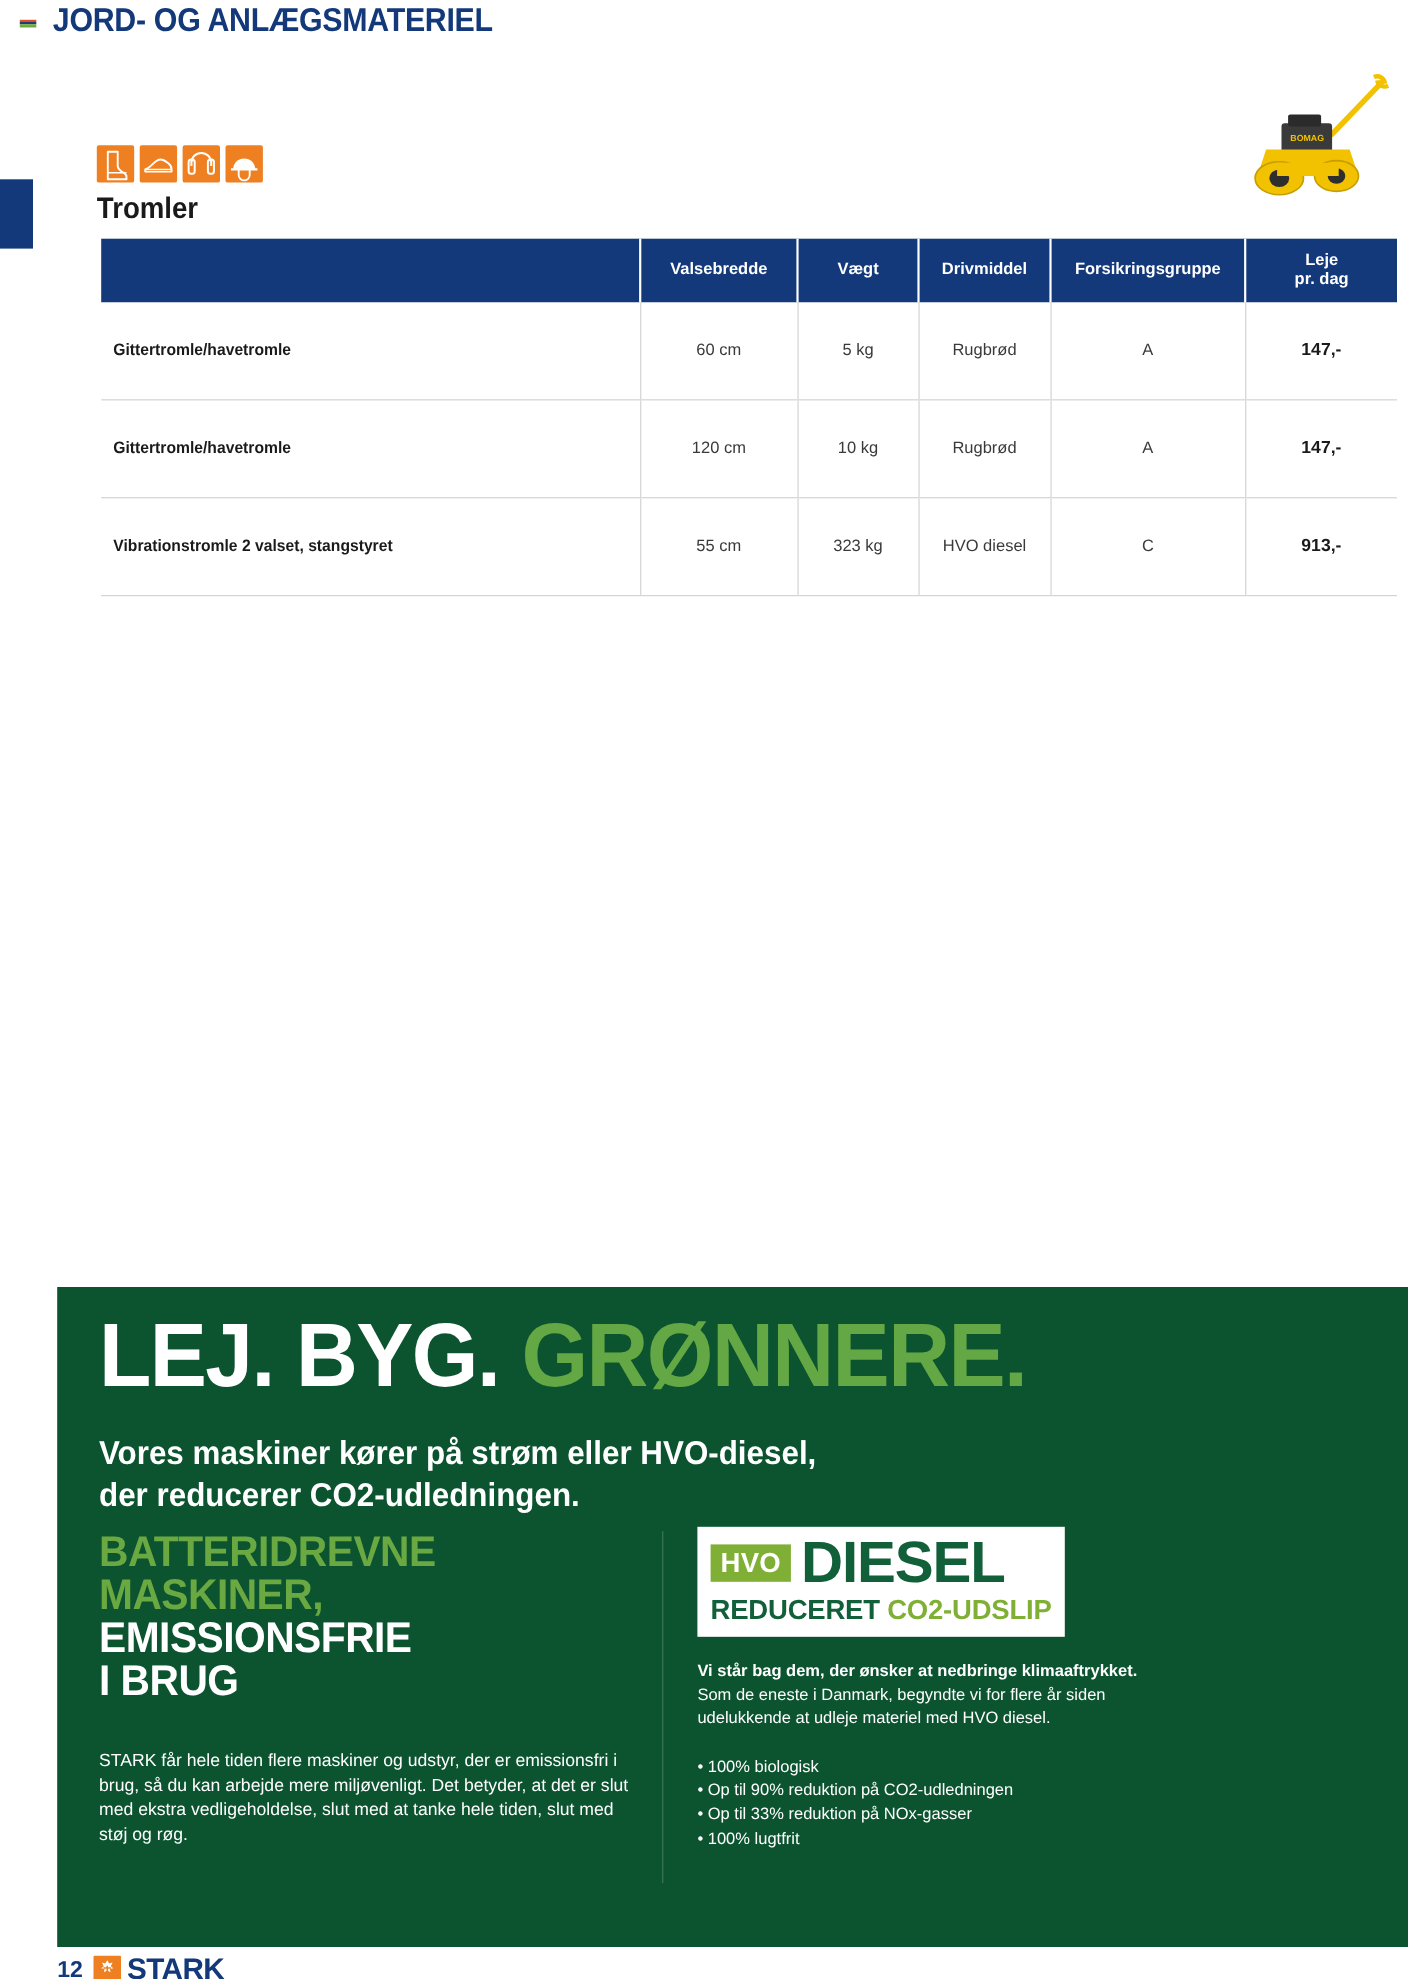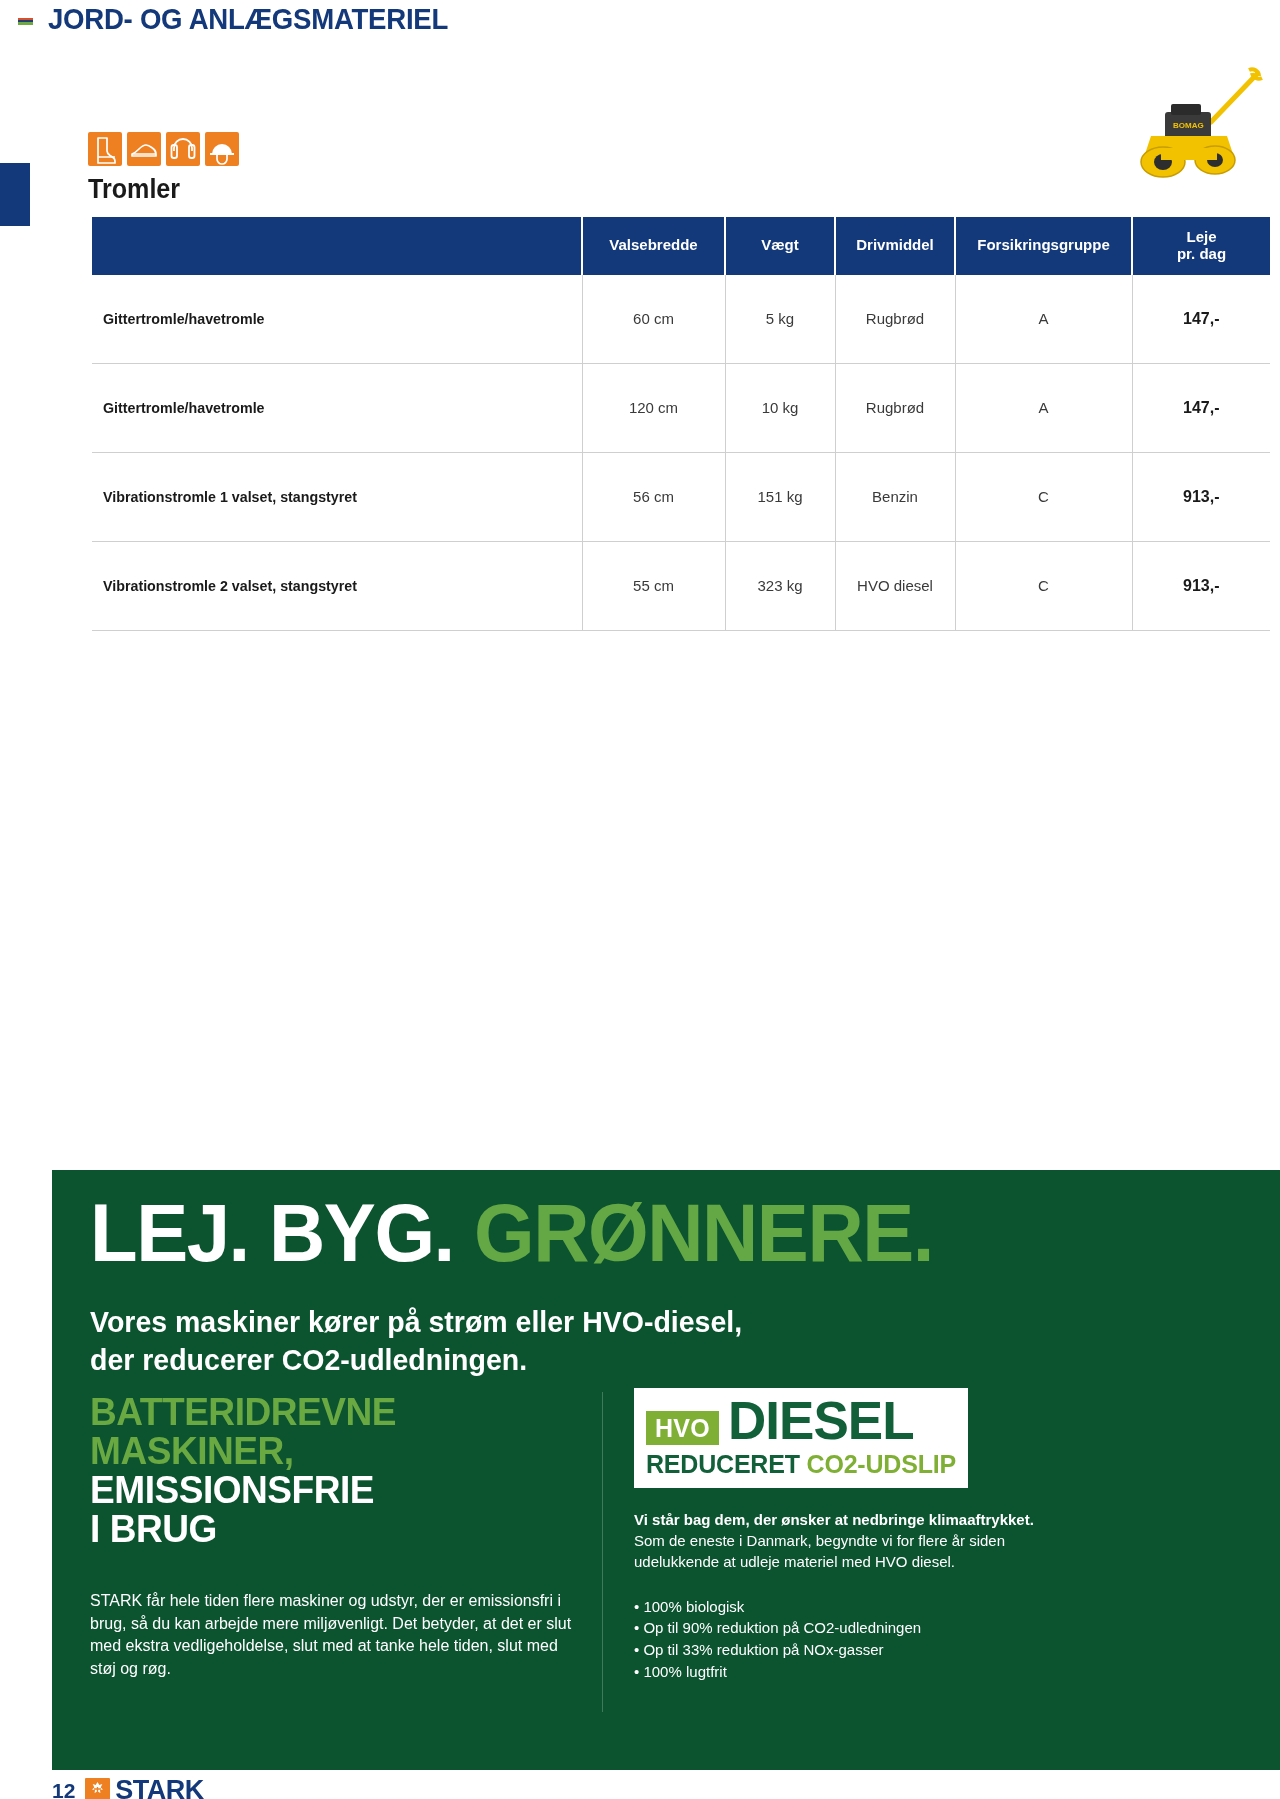--- a/index.html
+++ b/index.html
@@ -146,21 +146,21 @@
     width: 1px; height: 320px; background: #3e7b58;
   }
 
   .col-right {
     position: absolute; left: 582px; top: 218px; width: 400px;
   }
   .hvo-badge {
     background: #ffffff; padding: 10px 12px 9px 12px;
     display: inline-block;
   }
-  .hvo-line1 { display: flex; align-items: flex-end; gap: 9px; }
+  .hvo-line1 { display: flex; align-items: center; gap: 9px; }
   .hvo-chip {
     background: #7fb035; color: #ffffff;
     font-size: 25px; font-weight: bold;
     padding: 5px 9px 4px 9px; line-height: 1;
     letter-spacing: 0.3px;
   }
   .hvo-diesel {
     color: #12603a; font-size: 53px; font-weight: bold;
     line-height: 0.88; letter-spacing: -1px;
   }
@@ -300,28 +300,20 @@
       </tr>
       <tr>
         <td class="c-name"><span>Gittertromle/havetromle</span></td>
         <td>120 cm</td>
         <td>10 kg</td>
         <td>Rugbrød</td>
         <td>A</td>
         <td class="c-price">147,-</td>
       </tr>
       <tr>
-        <td class="c-name"><span>Vibrationstromle 1 valset, stangstyret</span></td>
-        <td>56 cm</td>
-        <td>151 kg</td>
-        <td>Benzin</td>
-        <td>C</td>
-        <td class="c-price">913,-</td>
-      </tr>
-      <tr>
         <td class="c-name"><span>Vibrationstromle 2 valset, stangstyret</span></td>
         <td>55 cm</td>
         <td>323 kg</td>
         <td>HVO diesel</td>
         <td>C</td>
         <td class="c-price">913,-</td>
       </tr>
     </tbody>
   </table>
 

